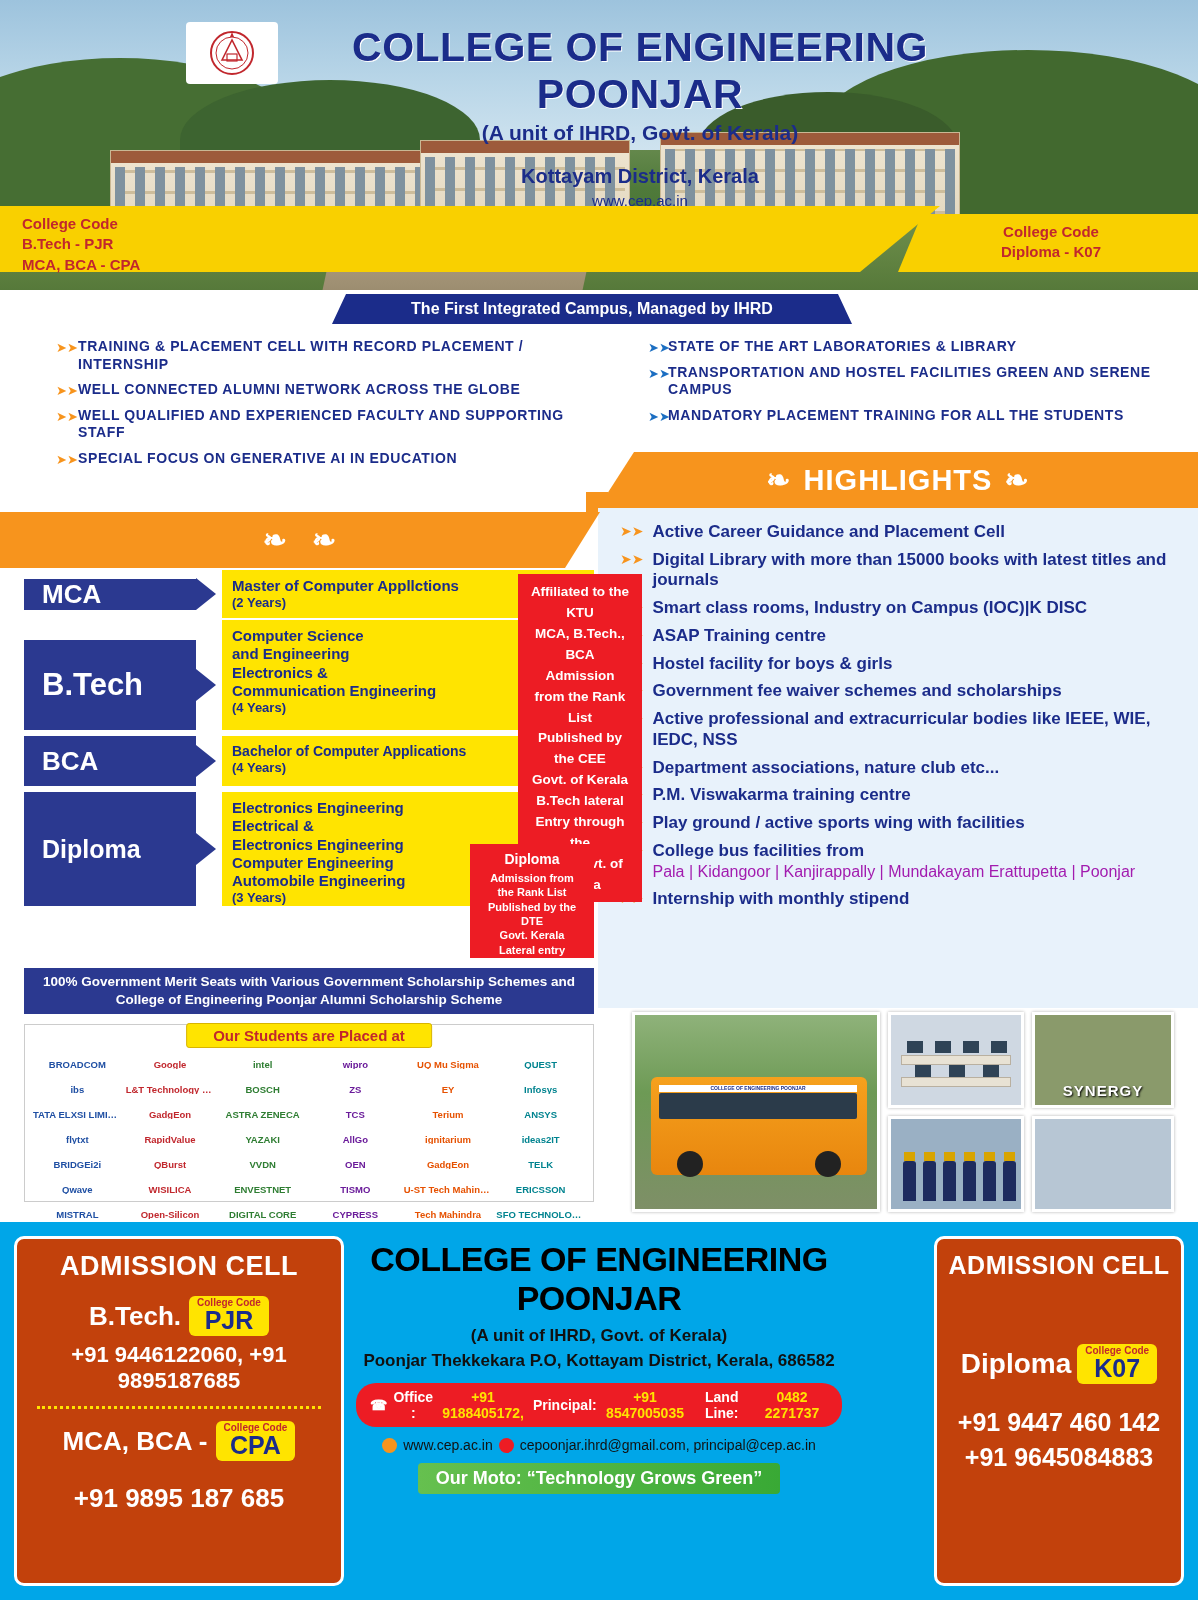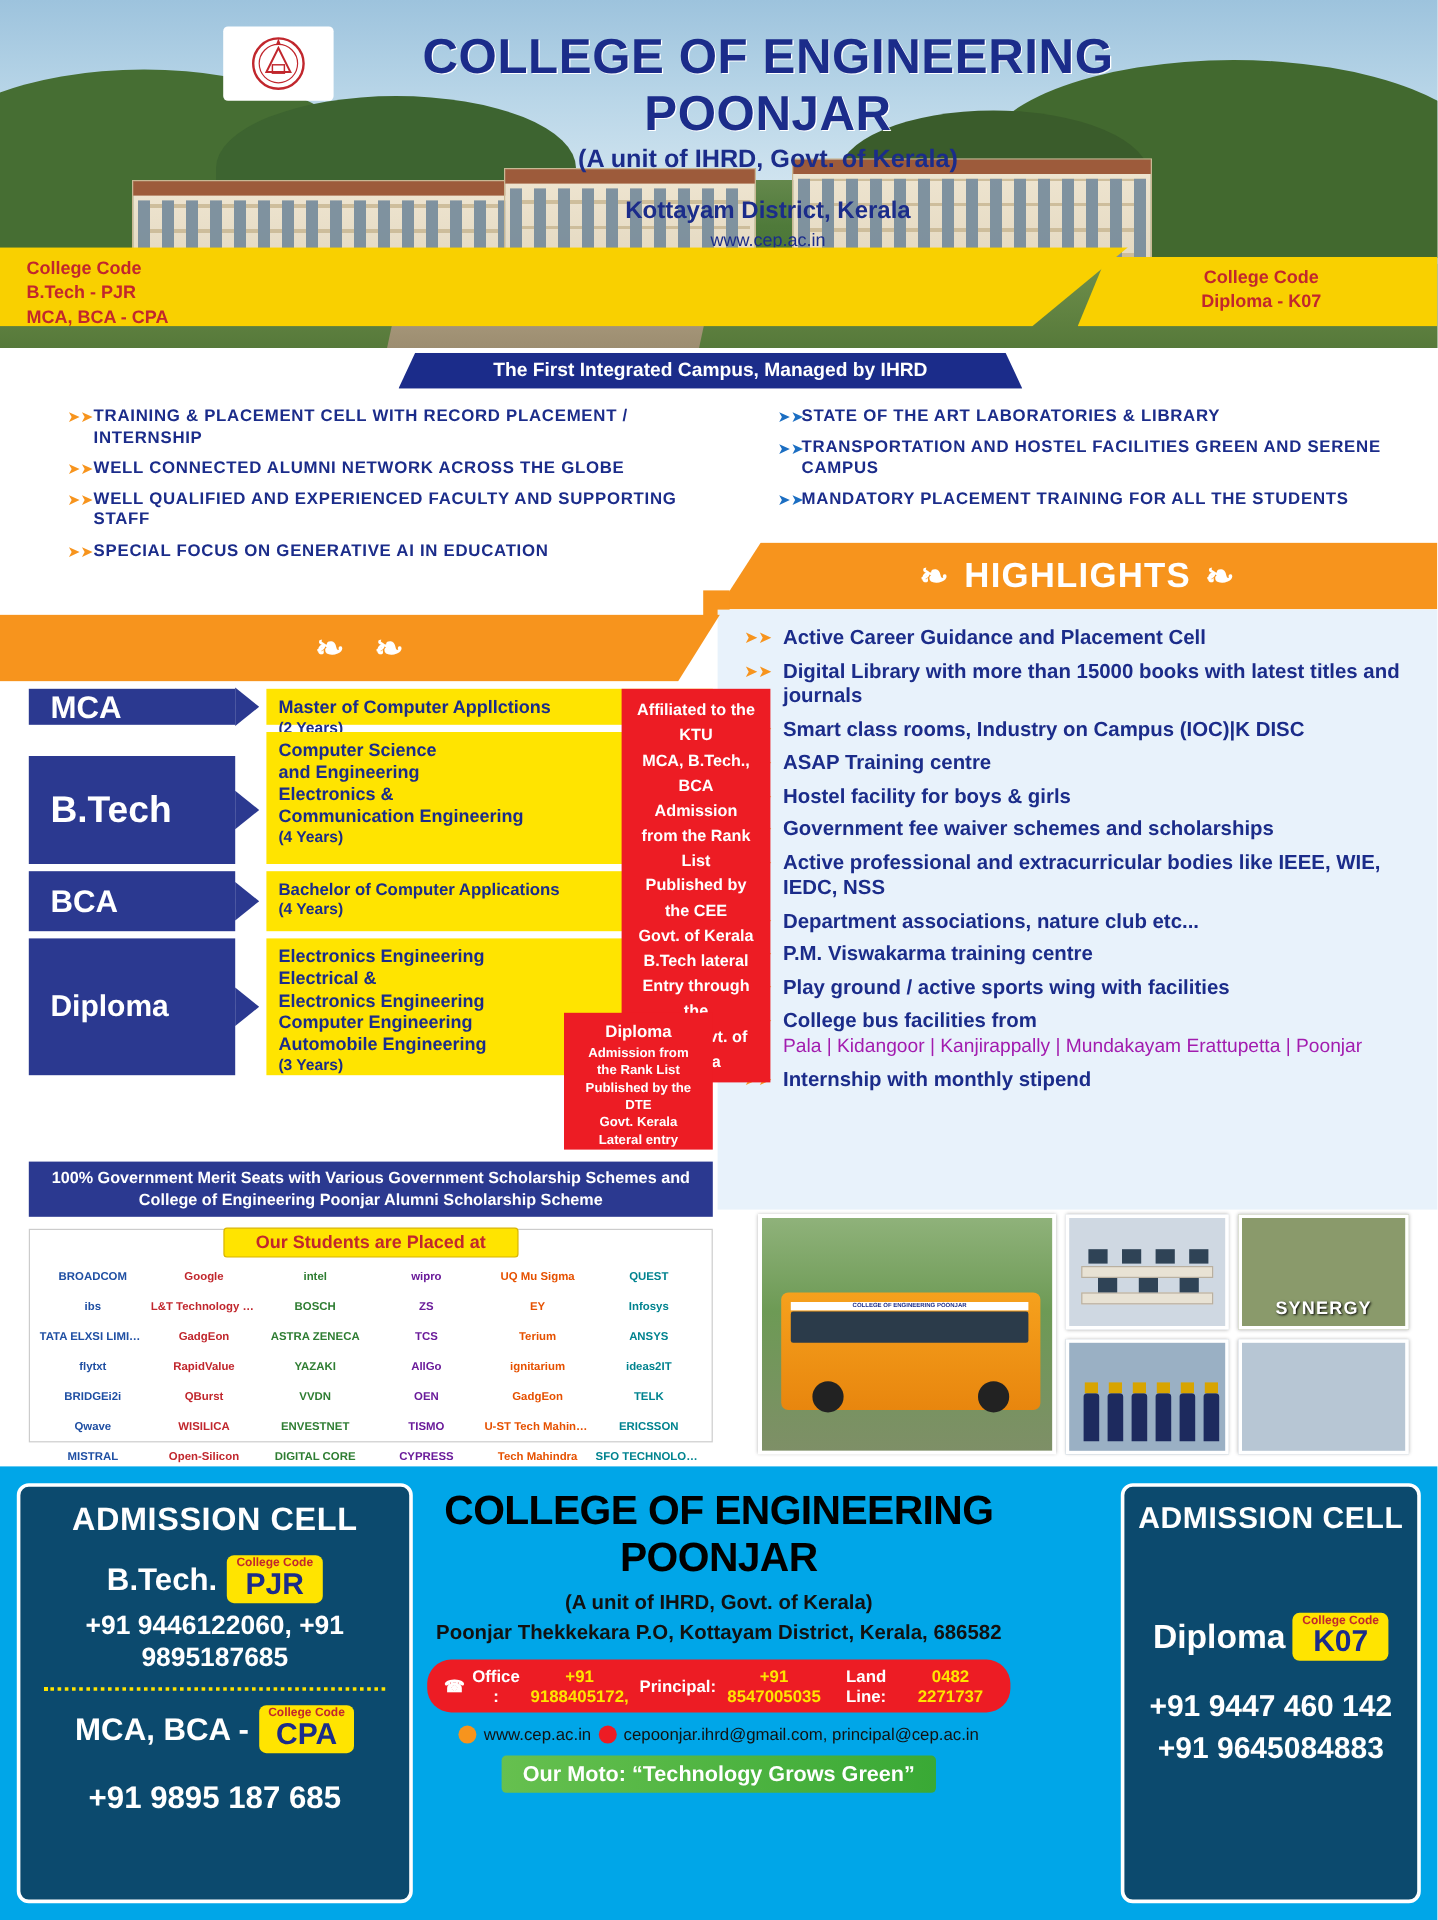--- a/index.html
+++ b/index.html
@@ -235,21 +235,21 @@
   .gown { position:absolute; bottom:8px; width:13px; height:40px; background:#1d2a5e; border-radius:3px 3px 0 0;}
   .gown::before{content:'';position:absolute;left:1px;top:-9px;width:11px;height:9px;background:#d8a400;}
 
   
   .footer {
     position:absolute; left:0; top:1222px; width:1198px; height:378px;
     background:#00a6e8;
   }
   .fbox {
     position:absolute; top:14px; height:350px; border:3px solid #fff; border-radius:10px;
-    background:#0c4a6e;
+    background:#c2410c;
   }
   .fbox.left { left:14px; width:330px; }
   .fbox.right { right:14px; width:250px; }
   .ac-title { text-align:center; color:#fff; font-weight:bold; font-size:27px; margin-top:12px; letter-spacing:.5px; }
   .code-chip {
     display:inline-block; background:#ffe400; border-radius:6px; padding:1px 8px 3px; text-align:center;
     vertical-align:middle;
   }
   .code-chip .cc { display:block; font-size:10px; color:#c1272d; font-weight:bold; line-height:1.1; }
   .code-chip .cv { display:block; font-size:25px; color:#1b2c8a; font-weight:bold; line-height:1; }
@@ -426,21 +426,21 @@
       <span class="hl-sub">Pala  |  Kidangoor   |  Kanjirappally   |   Mundakayam  Erattupetta   |   Poonjar</span>
     </p>
   </div>
   <div class="hl-item">
       <span class="arrow">➤➤</span>
       <p>Internship with monthly stipend</p>
     </div>
 </div>
 
 <div class="prog-wrap">
-  <div class="prog-row" style="height:30px;">
+  <div class="prog-row" style="height:40px;align-items:center;">
     <div class="prog-tag" style="font-size:26px;">
       <span>MCA</span>
         <span class="tri"></span>
     </div>
     <div class="prog-body">
       <div>Master of Computer Appllctions</div>
       <div class="yrs">(2 Years)</div>
     </div>
   </div>
 

